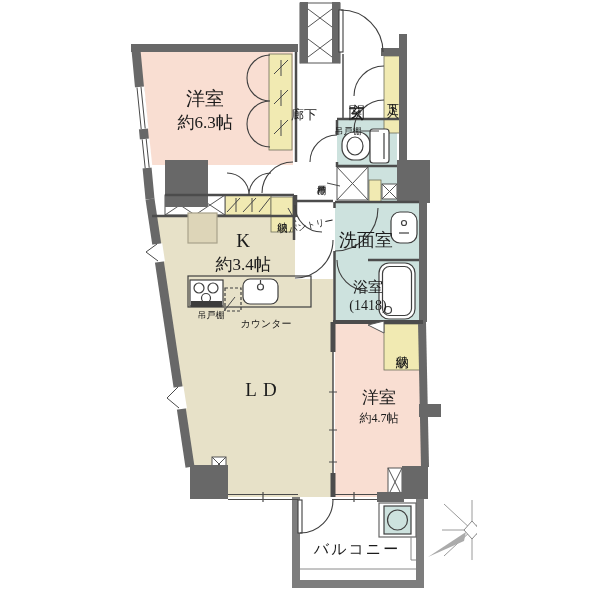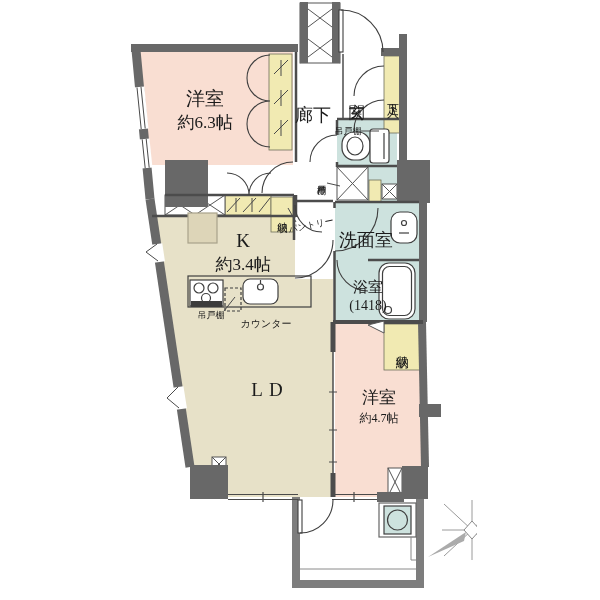--- a/index.html
+++ b/index.html
@@ -189,40 +189,41 @@
     <polygon points="428,557 466,532 464,541" fill="#ababab"></polygon>
     <polygon points="508,506 476,525 482,531" fill="#ababab"></polygon>
     <polygon points="472,521 480,530 472,539 464,530" fill="#ffffff" stroke="#8a8a8a" stroke-width="1"></polygon>
   </g>
 </svg>
 
   <div class="lbl" style="left:205px;top:110px;">
     <span class="ln" style="font-size:19px;">洋室</span>
     <span class="ln" style="font-size:17px;">約6.3帖</span>
   </div>
-  <div class="lbl" style="left:313px;top:115px;font-size:18px;">廊下</div>
+  <div class="lbl" style="left:304px;top:115px;font-size:13px;">廊下</div>
   <div class="lbl v" style="left:357px;top:92px;font-size:16px;">玄関</div>
   <div class="lbl v" style="left:393px;top:95px;font-size:12px;letter-spacing:1px;">下足入</div>
   <div class="lbl" style="left:348px;top:131px;font-size:9px;">吊戸棚</div>
   <div class="lbl v" style="left:321px;top:178px;font-size:9.5px;letter-spacing:0;">吊戸棚</div>
   <div class="lbl" style="left:243px;top:252px;">
     <span class="ln" style="font-size:19px;">K</span>
     <span class="ln" style="font-size:17px;">約3.4帖</span>
   </div>
   <div class="lbl" style="left:211px;top:315px;font-size:9px;">吊戸棚</div>
   <div class="lbl" style="left:266px;top:324px;font-size:10px;">カウンター</div>
   <div class="lbl tilt" style="left:311px;top:225px;font-size:9px;">パントリー</div>
   <div class="lbl v" style="left:282px;top:214px;font-size:10.5px;letter-spacing:0;">収納</div>
   <div class="lbl" style="left:366px;top:240px;font-size:18px;">洗面室</div>
   <div class="lbl" style="left:368px;top:297px;">
     <span class="ln" style="font-size:15px;">浴室</span>
     <span class="ln" style="font-size:14px;">(1418)</span>
   </div>
   <div class="lbl v" style="left:402px;top:346px;font-size:13px;letter-spacing:1px;">収納</div>
-  <div class="lbl" style="left:270px;top:390px;">
+  <div class="lbl" style="left:264px;top:390px;">
     <span class="ln" style="font-size:19px;letter-spacing:6px;">LD</span>
   </div>
   <div class="lbl" style="left:379px;top:407px;">
     <span class="ln" style="font-size:17px;">洋室</span>
     <span class="ln" style="font-size:12px;">約4.7帖</span>
   </div>
+  <div class="lbl" style="left:357px;top:549px;font-size:15px;letter-spacing:2px;">バルコニー</div>
   <div class="lbl north" style="left:513px;top:500px;font-size:15px;">N</div>
 </div>
 
 </body></html>

